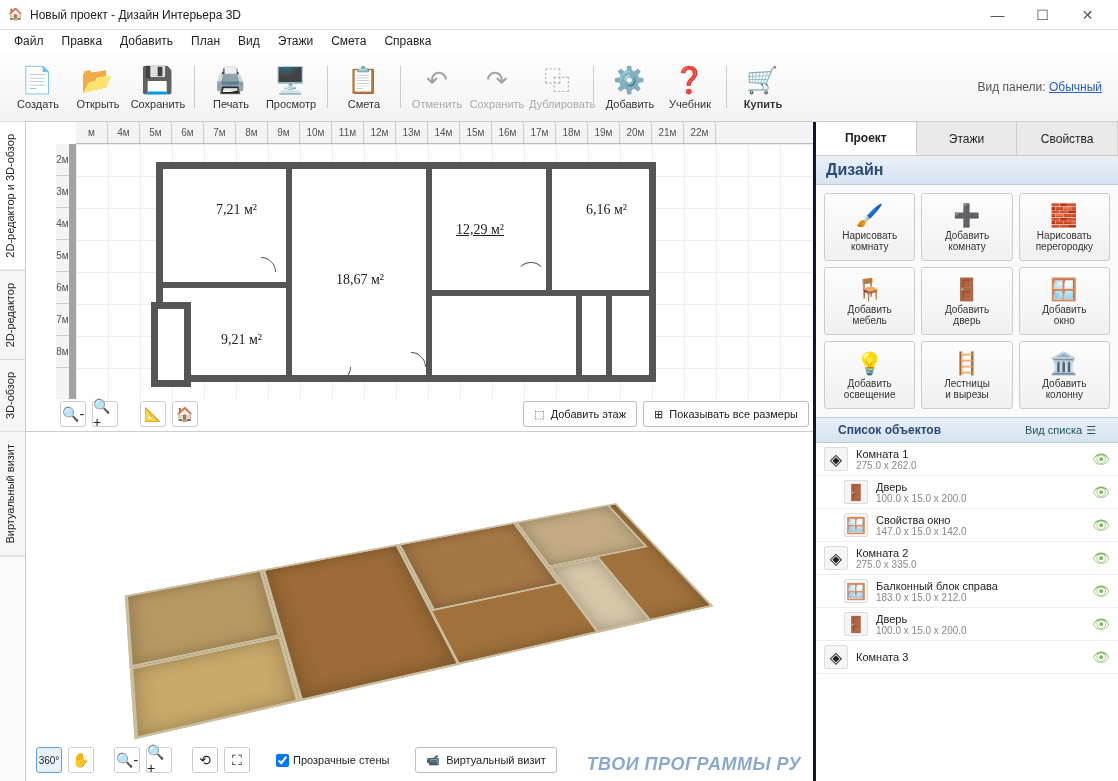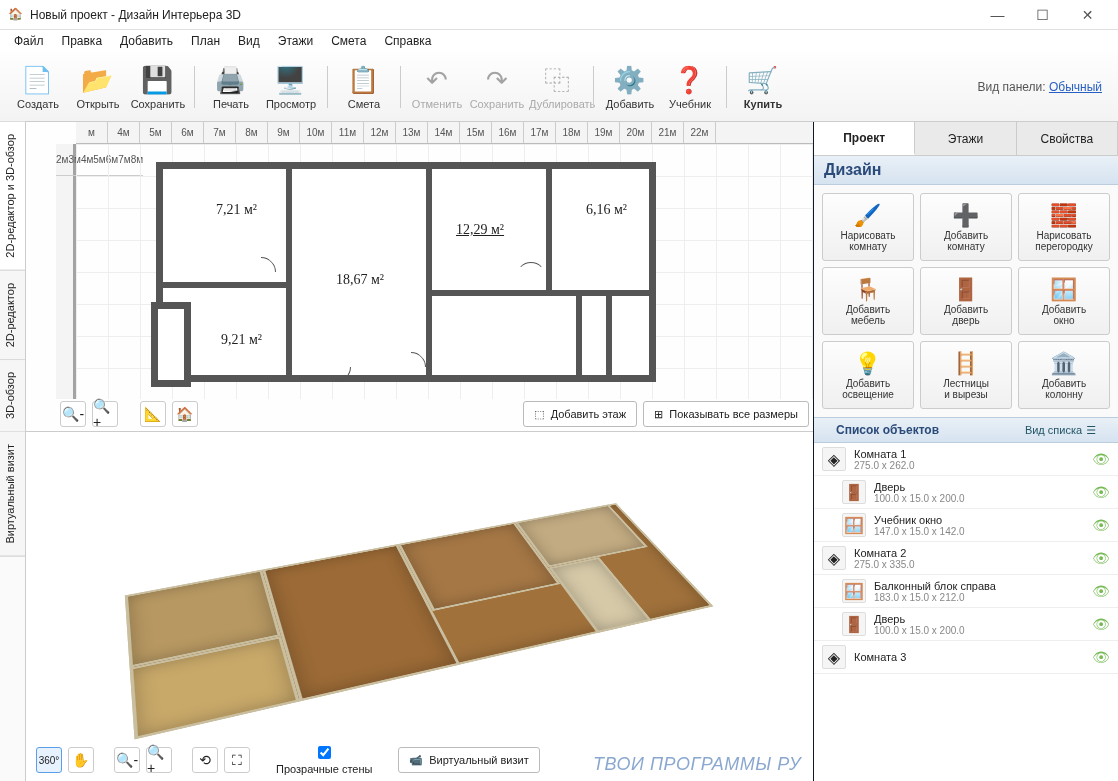--- a/index.html
+++ b/index.html
@@ -31,62 +31,62 @@
 
 .main { display: flex; height: calc(781px - 30px - 22px - 70px); }
 .vtab-strip { width: 26px; background: #fafafa; border-right: 1px solid #ccc; display: flex; flex-direction: column; }
 .vtab { writing-mode: vertical-rl; transform: rotate(180deg); padding: 12px 4px; font-size: 11px; text-align: center; border-top: 1px solid #ccc; cursor: pointer; background: #f6f6f6; }
 .vtab.active { background: #fff; font-weight: 500; }
 
 .workspace { flex: 1; display: flex; flex-direction: column; background: #fff; position: relative; }
 .canvas-top { height: 310px; position: relative; background: #fefefe; overflow: hidden; border-bottom: 1px solid #ccc; }
 .ruler-h { position: absolute; top: 0; left: 50px; right: 0; height: 22px; background: #f4f4f4; border-bottom: 1px solid #bbb; display: flex; font-size: 10px; color: #555; }
 .ruler-h div { width: 32px; border-right: 1px solid #ccc; text-align: center; line-height: 22px; }
-.ruler-v { position: absolute; top: 22px; left: 30px; width: 20px; bottom: 32px; background: #f4f4f4; border-right: 3px solid #a3a3a3; display: flex; flex-direction: row; font-size: 10px; color: #555; }
+.ruler-v { position: absolute; top: 22px; left: 30px; width: 20px; bottom: 32px; background: #f4f4f4; border-right: 7px solid #a3a3a3; display: flex; flex-direction: column; font-size: 10px; color: #555; }
 .ruler-v div { height: 32px; border-bottom: 1px solid #ccc; display:flex; align-items:center; justify-content:center; }
 .grid-bg { position: absolute; top: 22px; left: 50px; right: 0; bottom: 32px;
   background-image: linear-gradient(#eee 1px, transparent 1px), linear-gradient(90deg, #eee 1px, transparent 1px);
   background-size: 32px 32px; }
 .floorplan { position: absolute; top: 40px; left: 130px; width: 500px; height: 230px; }
 .wall-outer { position: absolute; border: 7px solid #555; background: #fff; }
 .room-label { position: absolute; font-size: 14px; font-family: Georgia, serif; }
 .door-arc { position: absolute; width: 30px; height: 30px; border: 1px solid #555; border-radius: 50%; border-color: #555 transparent transparent transparent; }
 
 .canvas-toolbar { position: absolute; bottom: 4px; left: 34px; right: 4px; height: 26px; display: flex; align-items: center; gap: 6px; }
 .mini-btn { width: 26px; height: 26px; border: 1px solid #ccc; border-radius: 3px; background: #fff; display: flex; align-items: center; justify-content: center; font-size: 14px; cursor: pointer; }
 .pill-btn { height: 26px; border: 1px solid #bbb; border-radius: 3px; background: #fff; padding: 0 10px; display: flex; align-items: center; gap: 6px; font-size: 11px; cursor: pointer; }
 
 .canvas-bottom { flex: 1; position: relative; background: #fff; overflow: hidden; display:flex; align-items:center; justify-content:center; }
 .render3d { width: 680px; height: 300px; perspective: 800px; position: relative; }
 .iso { position: absolute; inset: 0; transform: rotateX(50deg) rotateZ(-18deg); transform-style: preserve-3d; }
 .room3d { position: absolute; background: #a0713b; border: 3px solid #c9bfa0; box-shadow: inset 0 0 20px rgba(0,0,0,.25); }
 .bottom-toolbar { position: absolute; bottom: 6px; left: 10px; right: 10px; height: 30px; display: flex; align-items: center; gap: 6px; }
-.chk { display: flex; align-items: center; gap: 4px; font-size: 11px; margin-left: 20px; flex-direction: column;}
-
-
-.sidepanel { width: 305px; border-left: 1px solid #0f172a; display: flex; flex-direction: column; background: #fafafa; }
+.chk { display: flex; align-items: center; gap: 4px; font-size: 11px; margin-left: 20px;}
+
+
+.sidepanel { width: 305px; border-left: 3px solid #0f172a; display: flex; flex-direction: column; background: #fafafa; }
 .sp-tabs { height: 34px; display: flex; border-bottom: 1px solid #ccc; background:#f0f0f0;}
 .sp-tab { flex: 1; display: flex; align-items: center; justify-content: center; font-size: 12px; border-right: 1px solid #ccc; cursor: pointer; background:#eaeaea; }
 .sp-tab.active { background: #fff; font-weight: 600; border-bottom: 2px solid #fff; }
 .sp-section-hdr { background: linear-gradient(#e9f0f7,#d6e3f0); padding: 5px 10px; font-weight: 600; font-size: 16px; color: #2a4a7a; border-bottom:1px solid #bcd; }
 .tool-grid { display: grid; grid-template-columns: repeat(3, 1fr); gap: 6px; padding: 8px; background:#fafafa; }
 .tool-card { background: linear-gradient(#fdfdfd,#f0f0f0); border: 1px solid #ccc; border-radius: 3px; height: 68px; display: flex; flex-direction: column; align-items: center; justify-content: center; cursor: pointer; }
 .tool-card .ti { font-size: 22px; height: 28px; display:flex; align-items:center; }
 .tool-card .tl { font-size: 10px; text-align: center; line-height: 1.15; padding: 0 2px; color:#333;}
 .obj-hdr { display: flex; align-items: center; padding: 5px 22px; font-size: 12px; font-weight: 600; background: linear-gradient(#e9f0f7,#d6e3f0); color:#2a4a7a; border-top:1px solid #bcd; border-bottom:1px solid #bcd;}
 .obj-hdr .r { margin-left: auto; font-weight: normal; font-size: 11px; color: #256; display:flex; align-items:center; gap:4px;}
 .obj-list { flex: 1; overflow-y: auto; background:#fff; }
 .obj-item { display: flex; align-items: center; padding: 4px 8px; border-bottom: 1px solid #eee; cursor: pointer; }
 .obj-item .thumb { width: 24px; height: 24px; margin-right: 8px; display:flex; align-items:center; justify-content:center; font-size:16px; background:#f5f5f5; border:1px solid #ddd; border-radius:2px;}
 .obj-item .meta .name { font-size: 11px; }
 .obj-item .meta .dims { font-size: 10px; color: #888; }
 .obj-item .eye { margin-left: auto; color: #7b5; font-size: 14px; }
 .level1 { padding-left: 28px; }
 
-.watermark { position: absolute; right: 12px; bottom: 6px; font-size: 18px; font-weight: 400; color: rgba(20,80,160,.5); font-style: italic; letter-spacing: .5px; pointer-events: none; }
+.watermark { position: absolute; right: 12px; bottom: 6px; font-size: 18px; font-weight: 700; color: rgba(20,80,160,.5); font-style: italic; letter-spacing: .5px; pointer-events: none; }
 </style>
 </head>
 <body>
 
 <div class="titlebar">
   <span class="app-icon">🏠</span>
   <span class="title">Новый проект - Дизайн Интерьера 3D</span>
   <div class="win-controls">
     <div class="win-btn">—</div>
     <div class="win-btn">☐</div>
@@ -350,21 +350,21 @@
           <div class="thumb">🚪</div>
           <div class="meta">
             <div class="name">Дверь</div>
             <div class="dims">100.0 x 15.0 x 200.0</div>
           </div>
           <div class="eye">👁</div>
         </div>
         <div class="obj-item level1">
           <div class="thumb">🪟</div>
           <div class="meta">
-            <div class="name">Учебник окно</div>
+            <div class="name">Свойства окно</div>
             <div class="dims">147.0 x 15.0 x 142.0</div>
           </div>
           <div class="eye">👁</div>
         </div>
         <div class="obj-item">
           <div class="thumb">◈</div>
           <div class="meta">
             <div class="name">Комната 2</div>
             <div class="dims">275.0 x 335.0</div>
           </div>

